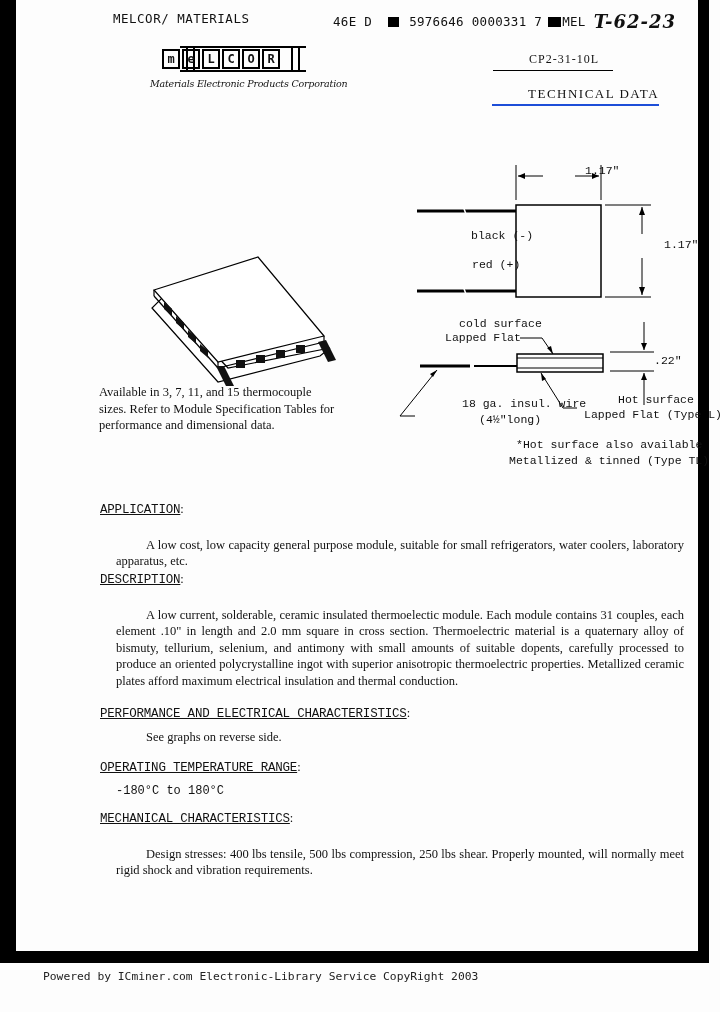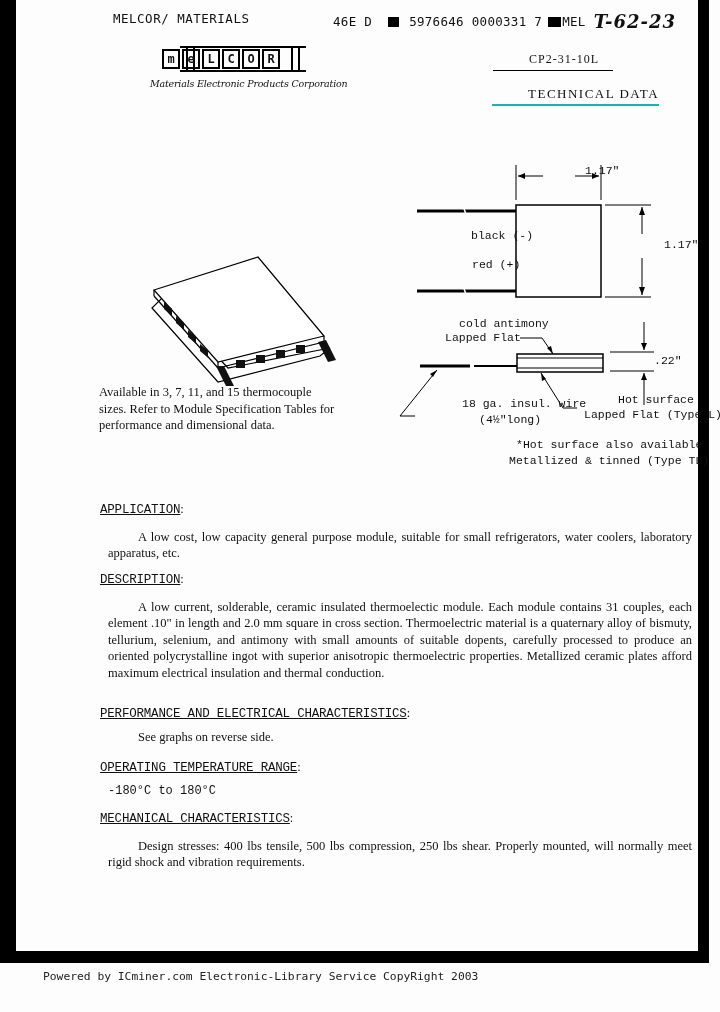--- a/index.html
+++ b/index.html
@@ -11,26 +11,26 @@
   .mono { font-family: "DejaVu Sans Mono", monospace; }
   .hdr-left { left: 77px; top: 11px; font-size: 12.5px; letter-spacing: 0.5px; }
   .hdr-right { left: 297px; top: 11px; font-size: 12.5px; letter-spacing: 0.3px; display: flex; align-items: center; gap: 6px; justify-content: flex-end; }
   .sq { display: inline-block; width: 11px; height: 10px; background: #000; }
   .handwrite { font-family: "DejaVu Serif", serif; font-style: italic; font-weight: bold; font-size: 18px; letter-spacing: 1px; margin-left: 2px; }
   .logo { left: 142px; top: 45px; width: 130px; height: 28px; }
   .logo-letters { position: absolute; left: 20px; top: 4px; display: flex; gap: 2px; }
   .logo-letters span { display: inline-block; border: 2px solid #000; width: 14px; height: 16px; font-family: "DejaVu Sans Mono", monospace; font-weight: bold; font-size: 12px; line-height: 16px; text-align: center; }
   .tagline { left: 114px; top: 78px; font-family: "DejaVu Serif", serif; font-style: italic; font-size: 9.5px; letter-spacing: -0.2px; }
   .partno { left: 493px; top: 52px; font-size: 12px; letter-spacing: 1px; border-bottom: 1.5px solid #000; padding-bottom: 3px; width: 84px; }
-  .techdata { left: 492px; top: 86px; font-size: 13px; letter-spacing: 1.5px; font-family: "Liberation Serif", serif; border-bottom: 2px solid #14b8a6; padding-bottom: 2px; }
+  .techdata { left: 492px; top: 86px; font-size: 13px; letter-spacing: 1.5px; font-family: "Liberation Serif", serif; border-bottom: 2px solid #1d4ed8; padding-bottom: 2px; }
   .label-sm { font-family: "Liberation Mono", monospace; font-size: 11.5px; white-space: nowrap; }
   .avail { left: 63px; top: 384px; font-family: "Liberation Serif", serif; font-size: 12.5px; line-height: 16.5px; width: 240px; }
   .section { left: 64px; width: 600px; font-family: "Liberation Serif", serif; font-size: 12.5px; line-height: 16.6px; }
   .section h3 { margin: 0 0 2px 0; font-size: 12.5px; font-weight: normal; text-decoration: underline; display: inline-block; letter-spacing: -0.2px; font-family: Liberation Mono, monospace; }
-  .section p { margin: 8px; text-align: justify; }
+  .section p { margin: 16px; text-align: justify; }
   .indent { text-indent: 30px; }
   .temp { font-family: "Liberation Mono", monospace; font-size: 12px; }
   .footer { left: 7px; top: 970px; font-family: "DejaVu Sans Mono", monospace; font-size: 11.3px; color: #222; letter-spacing: 0px; }
   svg { position: absolute; overflow: visible; }
 </style>
 </head>
 <body>
 
 <div class="frame-left"></div>
 <div class="frame-right"></div>
@@ -147,21 +147,21 @@
     <line x1="10" y1="96" x2="25" y2="96" stroke-width="1"></line>
   </g>
   <g fill="#000">
     <polygon points="254,30 251,23 257,23"></polygon>
     <polygon points="254,53 251,60 257,60"></polygon>
     <polygon points="163,34 157,28 161,26"></polygon>
     <polygon points="151,53 152,61 156,59"></polygon>
     <polygon points="47,50 40,54 43,57"></polygon>
   </g>
 </svg>
-<div class="abs label-sm" style="left:423px;top:317px">cold antimony</div>
+<div class="abs label-sm" style="left:423px;top:317px">cold surface</div>
 <div class="abs label-sm" style="left:409px;top:331px">Lapped Flat</div>
 <div class="abs label-sm" style="left:618px;top:354px">.22"</div>
 <div class="abs label-sm" style="left:582px;top:393px">Hot surface</div>
 <div class="abs label-sm" style="left:548px;top:408px">Lapped Flat (Type L)*</div>
 <div class="abs label-sm" style="left:426px;top:397px">18 ga. insul. wire</div>
 <div class="abs label-sm" style="left:443px;top:413px">(4½"long)</div>
 <div class="abs label-sm" style="left:480px;top:438px">*Hot surface also available</div>
 <div class="abs label-sm" style="left:473px;top:454px">Metallized &amp; tinned (Type TL)</div>
 
 <div class="abs section" style="top:501px">

